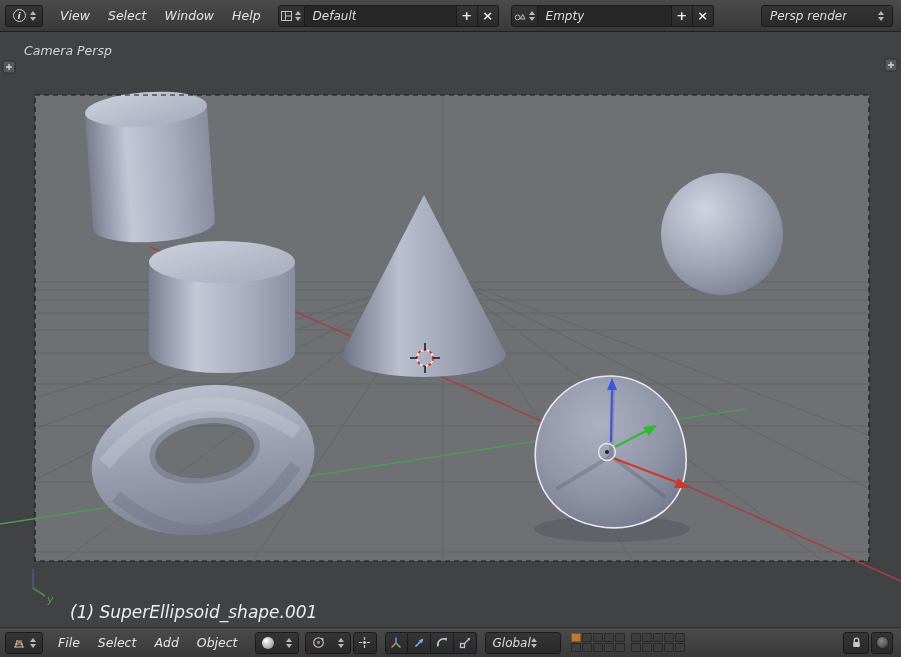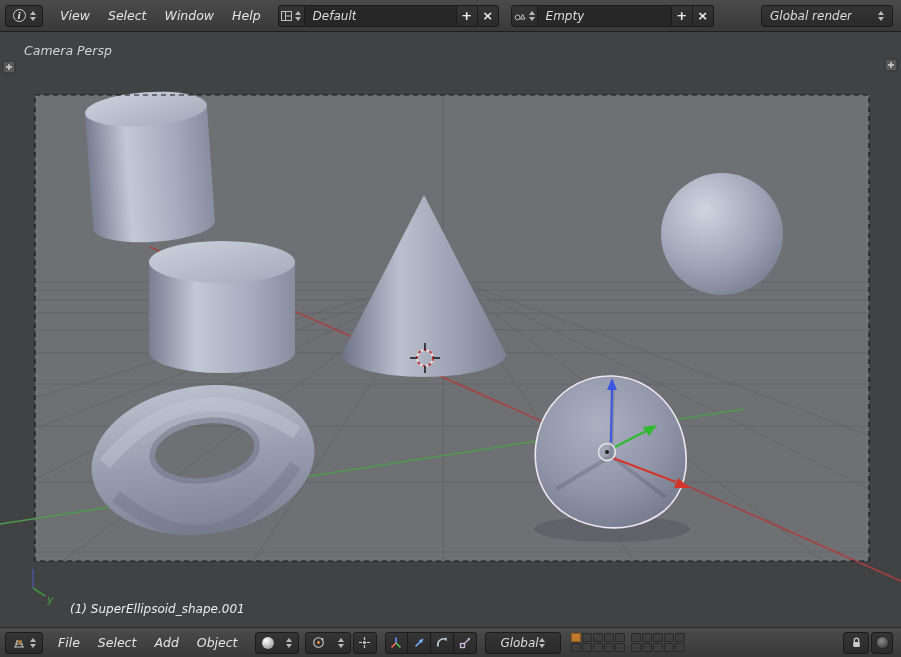--- a/index.html
+++ b/index.html
@@ -34,21 +34,21 @@
   .updown::after  { border-top:4px solid #b9b9b9; }
 
   .xglyph { font-size:13px; font-weight:bold; color:#ececec; }
   .plus-btn, .close-btn { width:21px; }
 
   .circle-i { width:13px; height:13px; border-radius:50%; border:1px solid #cfcfcf; color:#e8e8e8;
     font-size:9px; font-style:italic; font-weight:bold; display:flex; align-items:center; justify-content:center; }
 
   .viewport { position:relative; flex:1 1 auto; overflow:hidden; background:#434446; }
   .vp-label { position:absolute; left:24px; top:11px; font-style:italic; font-size:12.5px; color:#d4d4d4; }
-  .obj-label { position:absolute; left:70px; top:570px; font-style:italic; font-size:12px; color:#ececec; }
+  .obj-label { position:absolute; left:70px; top:570px; font-style:italic; font-size:17px; color:#ececec; }
 
   .layer-groups { display:flex; gap:6px; }
   .layer-grid { display:grid; grid-template-columns:repeat(5,10px); grid-auto-rows:9px; gap:1px; }
   .layer-cell { background:#3e3e3e; border:1px solid #292929; border-radius:1px; }
   .layer-cell.active { background:#c07a30; border-color:#8c5517; }
 
   .sphere-icon { width:12px; height:12px; border-radius:50%;
     background:radial-gradient(circle at 35% 30%, #ffffff, #b9b9b9 55%, #7c7c7c 100%); }
   .circle-icon { width:13px; height:13px; border-radius:50%;
     background:radial-gradient(circle at 40% 35%, #8a8a8a, #4a4a4a 75%); border:1px solid #262626; }
@@ -106,21 +106,21 @@
       </div>
       <div class="btn plus-btn">
         <span class="xglyph">+</span>
       </div>
       <div class="btn close-btn">
         <span class="xglyph">×</span>
       </div>
     </div>
 
     <div class="dd" style="width:132px; padding:0 8px; justify-content:space-between; margin-left:auto; margin-right:3px">
-      <span class="val">Global render</span>
+      <span class="val">Persp render</span>
       <span class="updown"></span>
     </div>
   </header>
 
   <div class="viewport">
     <svg width="901" height="595" viewBox="0 0 901 595">
       <defs>
         <clipPath id="camClip">
             <rect x="35" y="63" width="834" height="466"></rect>
           </clipPath>
@@ -317,21 +317,21 @@
       </div>
       <div class="btn" style="width:23px">
         <svg width="14" height="14" viewBox="0 0 14 14">
           <rect x="2.5" y="7.5" width="4" height="4" fill="none" stroke="#cdb8e0" stroke-width="1.3"></rect>
           <line x1="6.5" y1="7.5" x2="11" y2="3" stroke="#cdb8e0" stroke-width="1.3"></line>
           <polygon points="12.2,1.8 9.2,2.6 11.4,4.8" fill="#cdb8e0"></polygon>
         </svg>
       </div>
     </div>
 
-    <div class="dd ml8" style="width:76px; padding:8px 7px; justify-content:center">
+    <div class="dd ml8" style="width:76px; padding:8px 7px; justify-content:flex-start">
       <span class="val">Global</span>
       <span class="updown"></span>
     </div>
 
     <div class="layer-groups ml10">
       <div class="layer-grid">
           <div class="layer-cell active"></div>
           <div class="layer-cell"></div>
           <div class="layer-cell"></div>
           <div class="layer-cell"></div>

